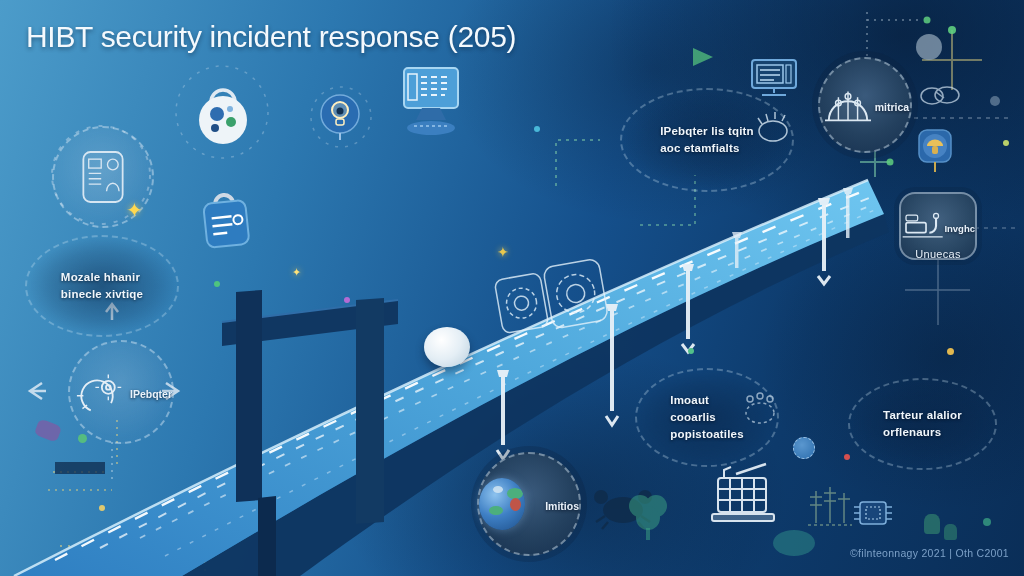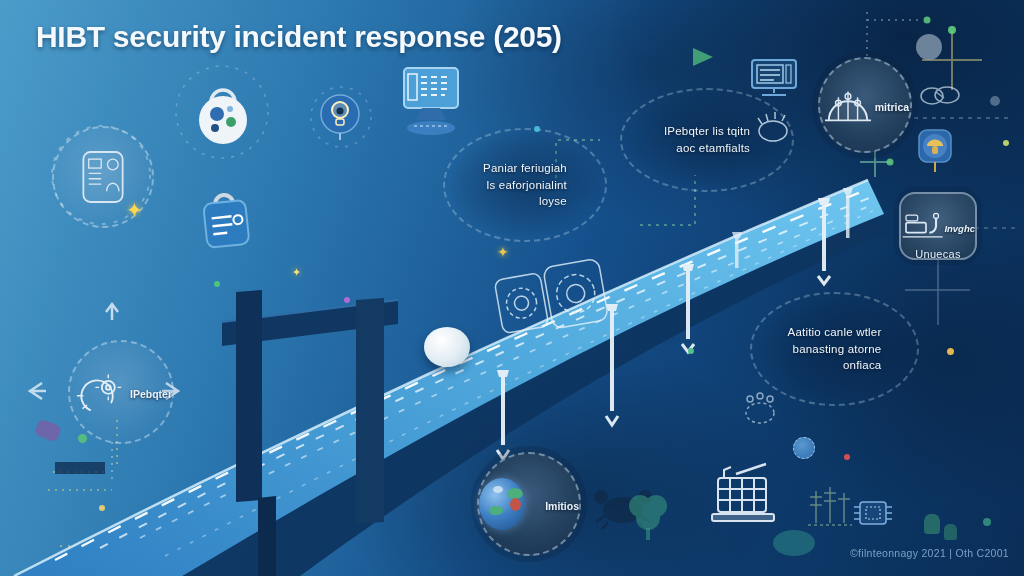--- a/index.html
+++ b/index.html
@@ -8,47 +8,47 @@
     font-family:"Liberation Sans",sans-serif;
     background:
       radial-gradient(420px 300px at 88% 6%, rgba(5,20,42,.55), rgba(5,20,42,0) 70%),
       radial-gradient(300px 220px at 64% 12%, rgba(6,24,48,.35), rgba(6,24,48,0) 70%),
       radial-gradient(320px 220px at 55% 86%, rgba(5,18,38,.40), rgba(5,18,38,0) 70%),
       radial-gradient(260px 220px at 92% 62%, rgba(6,22,45,.35), rgba(6,22,45,0) 70%),
       linear-gradient(108deg,#4c9cca 0%,#2c78b0 28%,#15508c 55%,#0d3a6b 76%,#0a2e58 100%);
   }
   .scene{position:absolute;left:0;top:0;}
   .title{
-    position:absolute;left:36px;top:20px;margin:0;
-    font-size:30px;font-weight:700;letter-spacing:-.3px;color:#f4f9fd;
+    position:absolute;left:26px;top:20px;margin:0;
+    font-size:30px;font-weight:400;letter-spacing:-.3px;color:#f4f9fd;
     text-shadow:0 2px 4px rgba(4,20,40,.45);
   }
   .footer{
     position:absolute;left:838px;top:547px;width:180px;
     font-size:10.5px;color:#8fb3d9;opacity:.85;letter-spacing:.3px;margin-left:12px;
   }
   .bubble{
     position:absolute;display:flex;align-items:center;justify-content:center;
-    text-align:right;border-radius:50%;
+    text-align:left;border-radius:50%;
     border:2px dashed rgba(210,230,245,.30);
     background:radial-gradient(closest-side, rgba(9,36,70,.50), rgba(9,36,70,.18) 70%, rgba(9,36,70,0));
-    color:#f0f6fb;font-weight:400;font-size:11.5px;line-height:1.45;
+    color:#f0f6fb;font-weight:700;font-size:11.5px;line-height:1.45;
     text-shadow:0 1px 3px rgba(0,10,25,.65);letter-spacing:.2px;
   }
   .bubble span{white-space:pre-line;padding:4px 10px;}
   .badge{position:absolute;display:flex;flex-direction:row;align-items:center;justify-content:center;
     color:#eaf2fa;font-weight:700;text-shadow:0 1px 3px rgba(0,10,25,.7);}
   .badge .blabel{font-size:10.5px;margin-top:4px;}
   .badge-circle{border-radius:50%;border:2px dashed rgba(215,232,245,.45);}
   .badge-dark{background:radial-gradient(circle at 50% 40%, #3a5a7c 0%, #24415f 55%, #16304f 100%);
     box-shadow:0 0 0 6px rgba(10,30,60,.25);}
   .badge-glass{background:radial-gradient(circle at 50% 40%, rgba(190,215,235,.22), rgba(120,160,200,.08) 70%, rgba(120,160,200,0));}
   .badge-square{border-radius:16px;border:2px solid rgba(200,220,240,.5);
     background:radial-gradient(circle at 50% 40%, #41607f 0%, #2a4865 60%, #1b3653 100%);
-    box-shadow:0 0 0 5px rgba(10,30,60,.22);font-style:italic;}
+    box-shadow:0 0 0 5px rgba(10,30,60,.22);}
   .sub-label{position:absolute;color:#e8f1fa;font-weight:400;font-size:11px;
     text-shadow:0 1px 3px rgba(0,10,25,.7);letter-spacing:.3px;}
   .icon{position:absolute;}
   .globe{
     width:52px;height:52px;border-radius:50%;position:relative;overflow:hidden;
     background:radial-gradient(circle at 35% 32%, #8cc2ee 0%, #3e7fc4 48%, #1d4f8a 100%);
     box-shadow:0 0 10px rgba(140,190,240,.4);
   }
   .globe i{position:absolute;border-radius:50%;display:block;}
   .dome{
@@ -159,33 +159,36 @@
     <g stroke="#dceaf5" stroke-width="2.5" fill="none" opacity="0.85">
       <path d="M42,383 l-12,8 12,8 M46,391 h-14"></path>
       <path d="M166,383 l12,8 -12,8 M162,391 h14"></path>
       <path d="M112,320 v-14 m-6,6 l6,-8 6,8"></path>
     </g>
   </svg>
 
   <h1 class="title">HIBT security incident response (205)</h1>
   <div class="footer">©filnteonnagy 2021 | Oth C2001</div>
 
-  <div class="bubble" style="left:443px;top:128px;width:160px;height:110px;">
-    <span>Paniar feriugiah
-Is eaforjonialint
-loyse</span>
+  <div class="bubble" style="left:25px;top:235px;width:150px;height:98px;">
+    <span>Mozale hhanir
+binecle xivtiqe</span>
     </div>
   <div class="bubble" style="left:620px;top:88px;width:170px;height:100px;">
     <span>IPebqter lis tqitn
 aoc etamfialts</span>
     </div>
-  <div class="bubble" style="left:750px;top:292px;width:165px;height:110px;">
-    <span>Aatitio canle wtler
-banasting atorne
-onfiaca</span>
+  <div class="bubble" style="left:635px;top:368px;width:140px;height:95px;">
+    <span>Imoaut
+cooarlis
+popistoatiles</span>
+    </div>
+  <div class="bubble" style="left:848px;top:378px;width:145px;height:88px;">
+    <span>Tarteur alalior
+orflenaurs</span>
     </div>
 
   <div class="badge badge-circle badge-glass" style="left:52px;top:126px;width:98px;height:98px;">
     <svg width="50" height="60" viewBox="0 0 56 64">
       <g fill="none" stroke="#d7e6f2" stroke-width="2">
         <rect x="6" y="4" width="44" height="56" rx="8" fill="rgba(215,230,242,0.07)"></rect>
         <rect x="12" y="12" width="14" height="10" stroke-width="1.5"></rect>
         <path d="M12,28 h14 M12,34 h14 M12,40 h14" stroke-width="1.5"></path>
         <circle cx="39" cy="18" r="6" stroke-width="1.5"></circle>
         <path d="M32,48 a7,9 0 0 1 14,0" stroke-width="1.5"></path>

